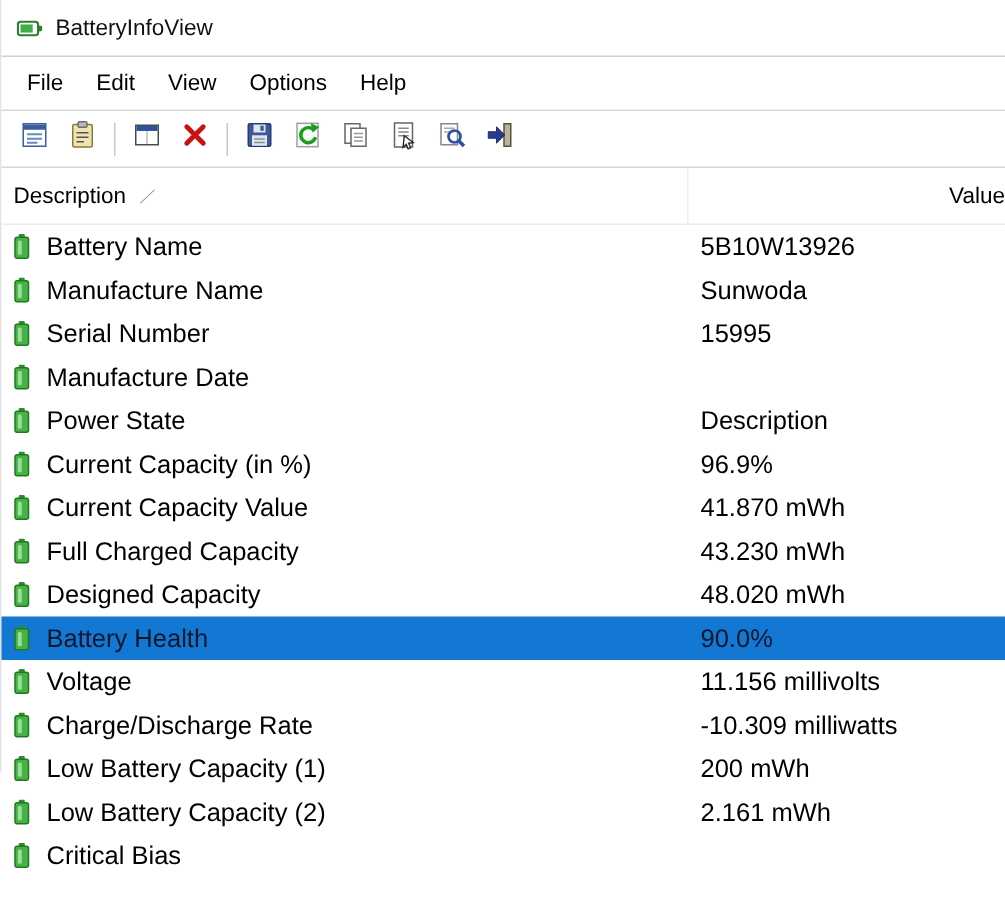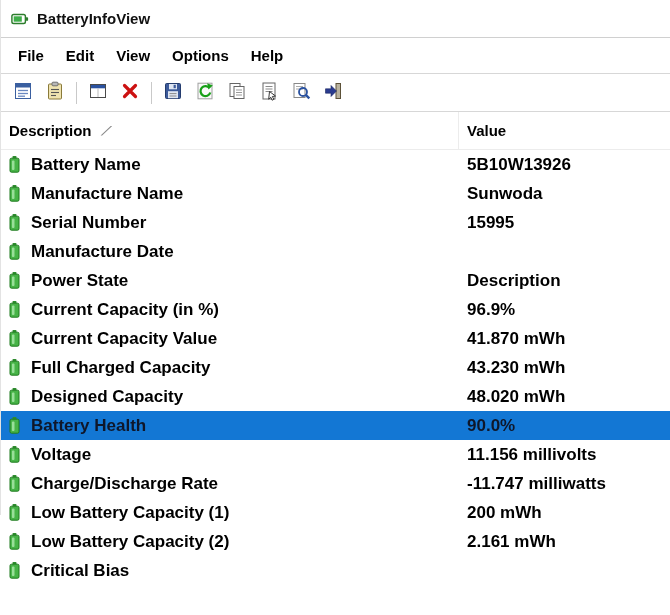--- a/index.html
+++ b/index.html
@@ -1,40 +1,40 @@
 <!DOCTYPE html>
 <html><head>
 <meta charset="utf-8">
 <style>
   html,body{margin:0;padding:0;}
   body{
     width:670px;height:615px;overflow:hidden;background:#fff;
     font-family:"Liberation Sans","DejaVu Sans",sans-serif;
     color:#000;-webkit-font-smoothing:antialiased;
   }
-  .window{width:670px;height:515px;display:flex;flex-direction:column;border-left:1px solid #e3e3e3;box-sizing:border-box;font-weight:bold;}
+  .window{width:670px;height:515px;display:flex;flex-direction:column;border-left:1px solid #e3e3e3;box-sizing:border-box;}
 
   
   .titlebar{height:37px;display:flex;align-items:center;padding-left:10px;background:#fff;border-bottom:1px solid #d0d0d0;flex:0 0 auto;box-sizing:content-box;}
   .title-icon{width:18px;height:18px;margin-right:8px;display:flex;align-items:center;}
   .title-text{font-size:15px;color:#111;}
 
   
   .menubar{height:35px;display:flex;align-items:center;padding-left:6px;background:#fff;border-bottom:1px solid #d7d7d7;flex:0 0 auto;}
   .menu-item{font-size:15px;padding:6px 11px;cursor:default;}
 
   
   .toolbar{height:37px;display:flex;align-items:center;padding-left:6px;background:#fff;border-bottom:1px solid #d7d7d7;flex:0 0 auto;}
   .tb-btn{width:28px;height:28px;display:flex;align-items:center;justify-content:center;border:1px solid transparent;margin:0 1px;}
   .tb-sep{width:1px;height:22px;background:#c9c9c9;margin:0 5px;}
 
   
   .list-header{height:37px;display:flex;align-items:center;background:#fff;border-bottom:1px solid #ececec;font-size:15px;flex:0 0 auto;}
   .hdr-desc{flex:0 0 458px;display:flex;align-items:center;padding-left:8px;box-sizing:border-box;border-right:1px solid #ececec;height:100%;}
-  .hdr-val{flex:1;padding-left:8px;display:flex;align-items:center;height:100%;}
+  .hdr-val{flex:1;padding-left:8px;display:flex;align-items:center;height:100%;justify-content:flex-end;}
   .sort-indicator{margin-left:10px;color:#8a8a8a;font-size:12px;transform:skewX(-12deg);}
 
   
   .list{flex:1;display:flex;flex-direction:column;}
   .row{height:29px;display:flex;align-items:center;font-size:17px;flex:0 0 auto;}
   .row .cell-desc{flex:0 0 458px;display:flex;align-items:center;padding-left:7px;box-sizing:border-box;overflow:hidden;white-space:nowrap;}
   .row .cell-val{flex:1;padding-left:8px;overflow:hidden;white-space:nowrap;}
   .row.selected{background:#1377d4;color:#0f172a;}
   .bat-icon{width:13px;height:17px;margin-right:10px;flex:0 0 auto;display:flex;}
 </style>
@@ -361,21 +361,21 @@
         <span class="bat-icon">
           <svg viewBox="0 0 12 17" width="13" height="17">
             <rect x="4" y="0" width="4" height="2.6" rx="0.8" fill="#2e8b2e"></rect>
             <rect x="1.5" y="2.2" width="9" height="14" rx="1.5" fill="#47b347" stroke="#1f7a1f"></rect>
             <rect x="3.4" y="4.4" width="2.6" height="9.5" rx="1" fill="#a8e6a8" opacity="0.85"></rect>
           </svg>
         </span>
         <span class="desc-text">Charge/Discharge Rate</span>
       </div>
       <div class="cell-val">
-        <span class="val-text">-11.747 milliwatts</span>
+        <span class="val-text">-10.309 milliwatts</span>
       </div>
     </div>
       <div class="row">
       <div class="cell-desc">
         <span class="bat-icon">
           <svg viewBox="0 0 12 17" width="13" height="17">
             <rect x="4" y="0" width="4" height="2.6" rx="0.8" fill="#2e8b2e"></rect>
             <rect x="1.5" y="2.2" width="9" height="14" rx="1.5" fill="#47b347" stroke="#1f7a1f"></rect>
             <rect x="3.4" y="4.4" width="2.6" height="9.5" rx="1" fill="#a8e6a8" opacity="0.85"></rect>
           </svg>

